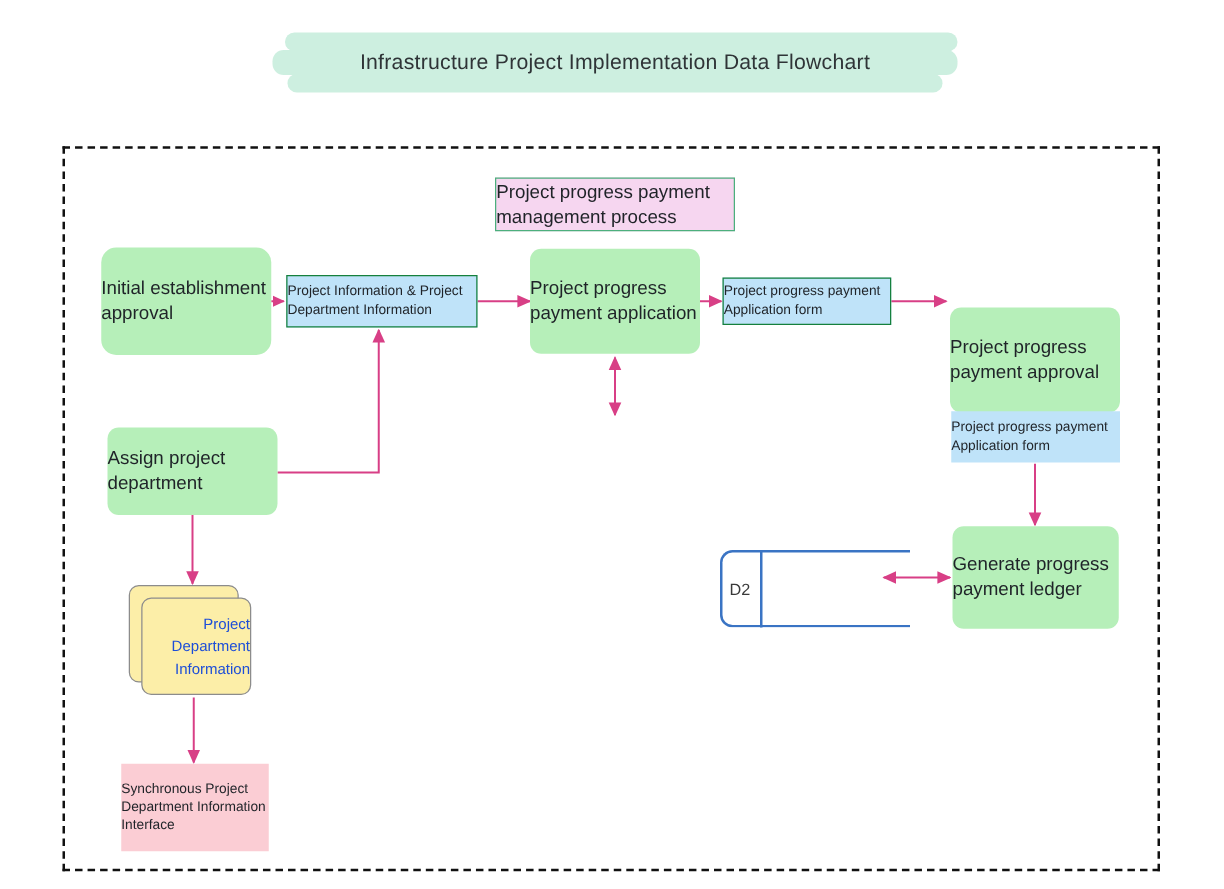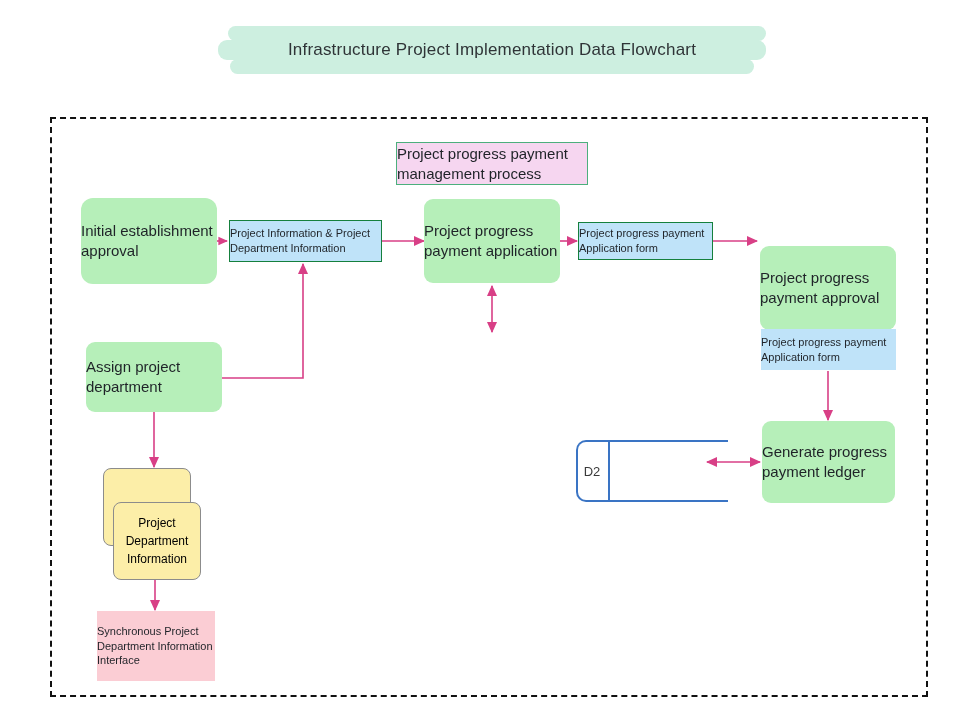--- a/index.html
+++ b/index.html
@@ -60,21 +60,21 @@
   
   .stack{position:absolute;}
   .stack .sheet{
     position:absolute;box-sizing:border-box;
     background:#fceea8;border:1px solid #8c8c8c;border-radius:8px;
   }
   .stack .sheet.back{left:0;top:0;width:88px;height:78px;}
   .stack .sheet.front{
     left:10px;top:10px;width:88px;height:78px;
     display:flex;align-items:center;justify-content:center;
-    text-align:center;font-size:12px;color:#000000;line-height:1.5;overflow:hidden;margin-top:24px;
+    text-align:right;font-size:12px;color:#1d4ed8;line-height:1.5;overflow:hidden;
   }
 
   
   .store{position:absolute;box-sizing:border-box;}
   .store .frame{
     position:absolute;left:0;top:0;width:100%;height:100%;
     box-sizing:border-box;
     border:2px solid #3a74c4;border-right:none;
     border-top-left-radius:10px;border-bottom-left-radius:10px;
   }

